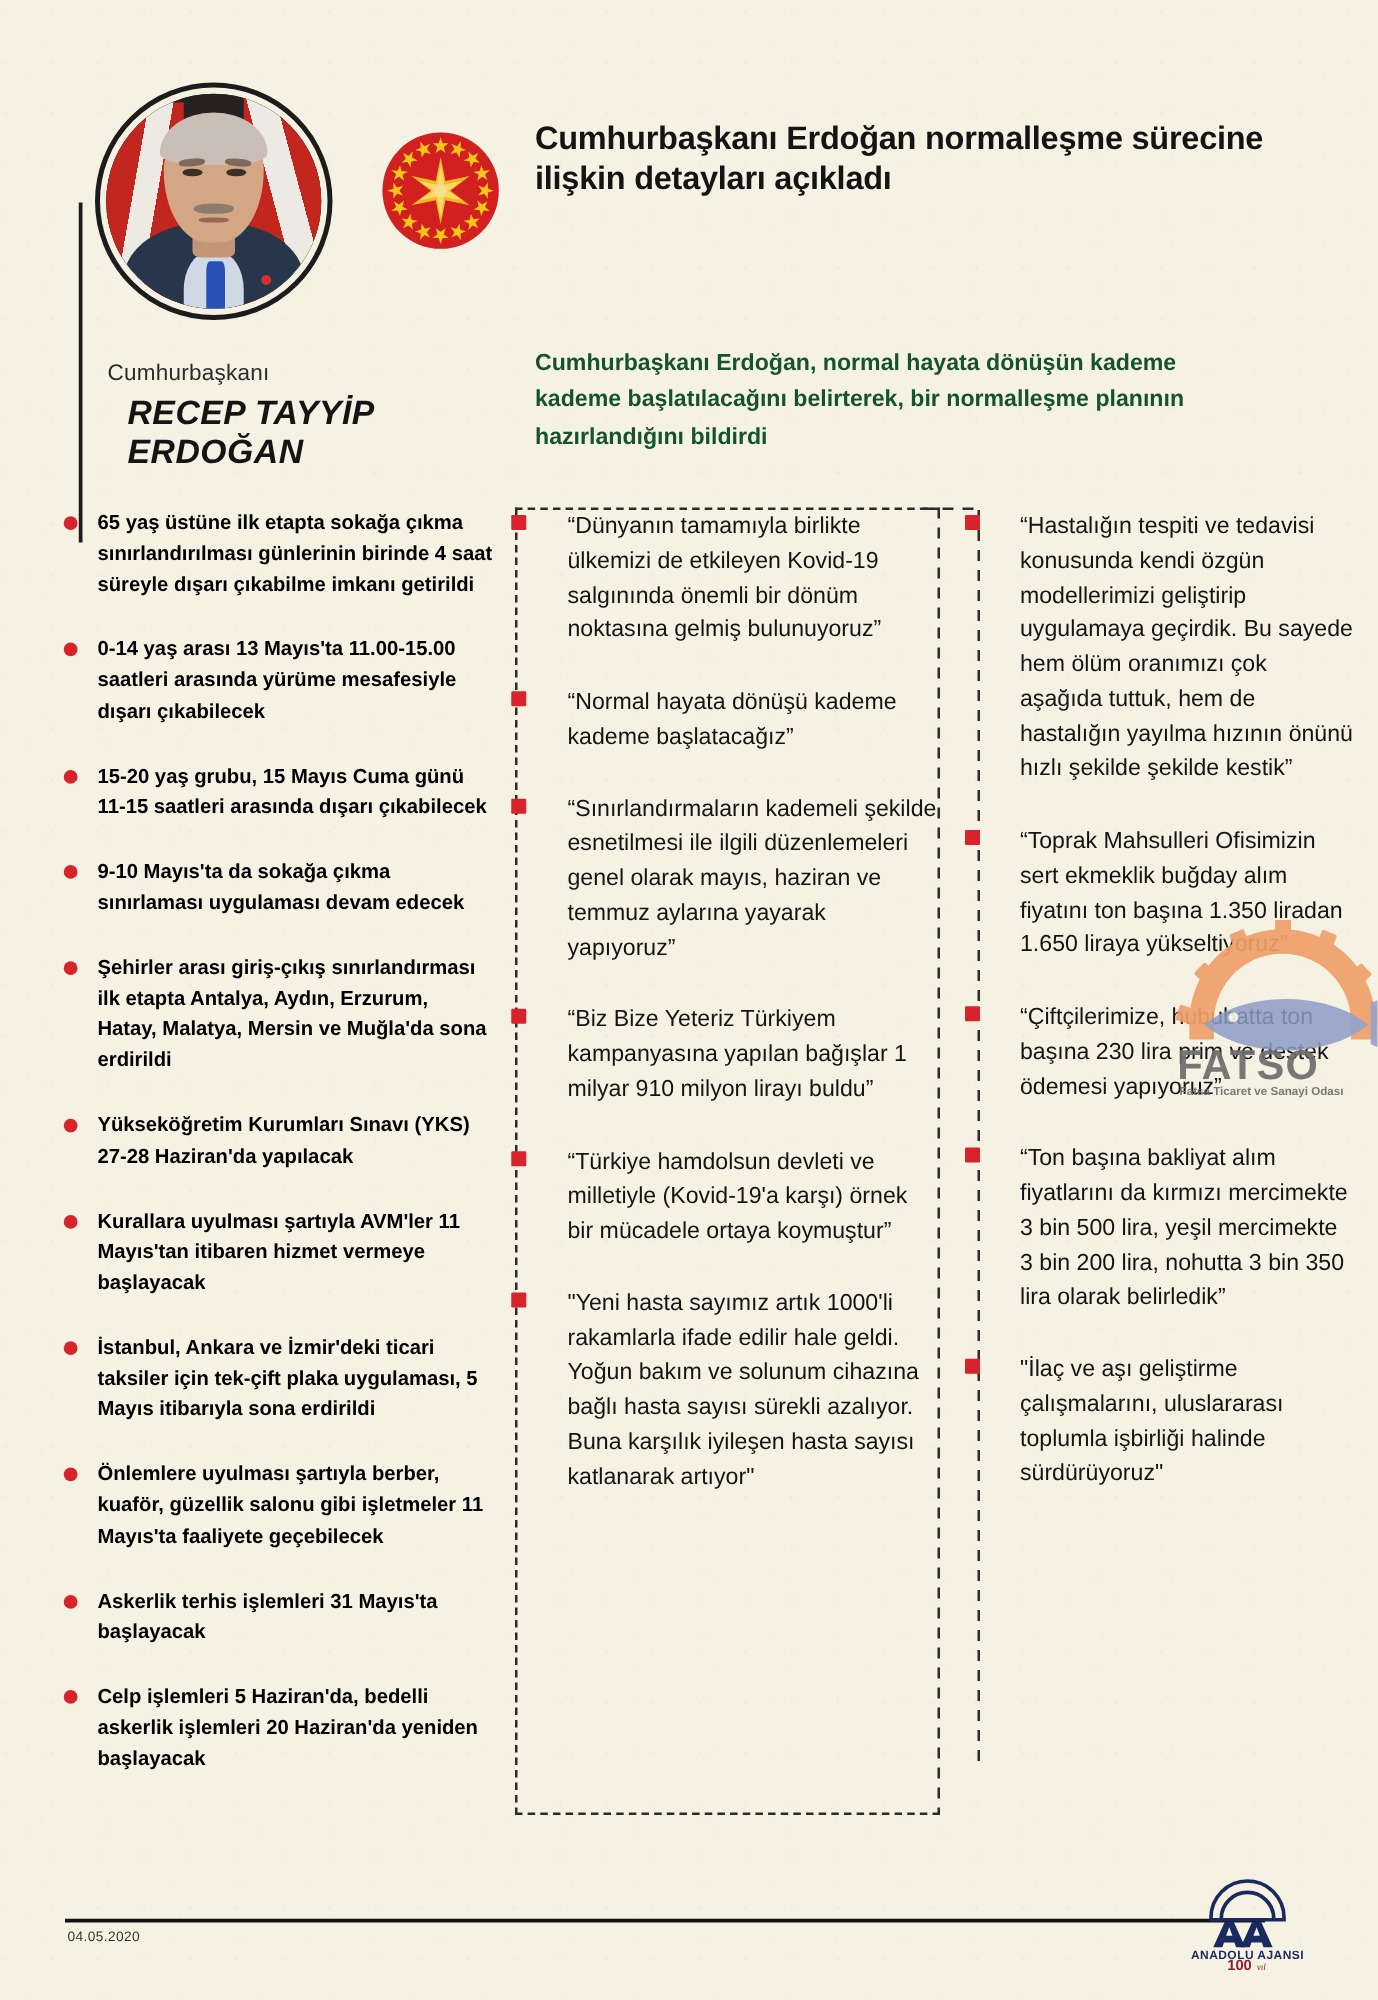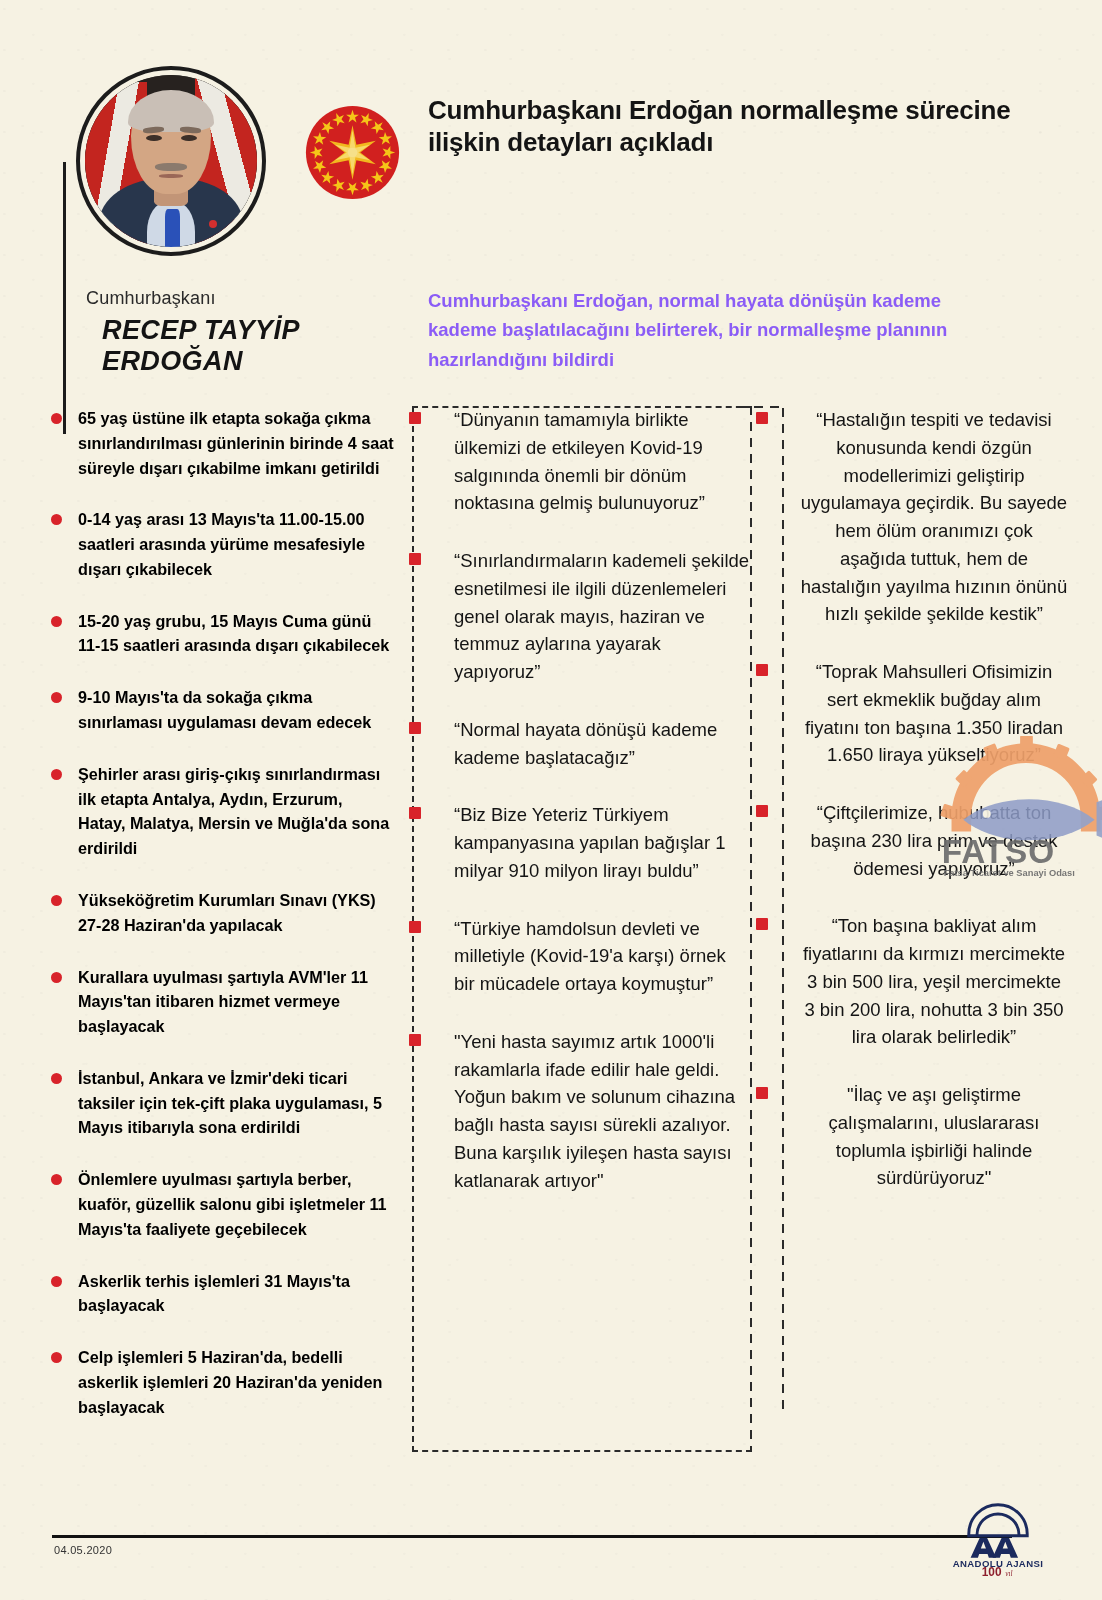--- a/index.html
+++ b/index.html
@@ -84,29 +84,29 @@
     position:absolute; left:40px; top:249px;
     font-size:27px; font-weight:bold; letter-spacing:.4px; color:#141414;font-style:italic;
   }
 
   .headline {
     position:absolute; left:428px; top:78px; width:600px;
     font-size:26px; line-height:1.22; font-weight:bold;
     letter-spacing:-.2px; color:#141414;
   }
   .standfirst {
-    position:absolute; left:428px; top:267px; width:580px;
-    font-size:18.5px; line-height:1.62; font-weight:bold; color:#8b5cf6;
+    position:absolute; left:428px; top:256px; width:580px;
+    font-size:18.5px; line-height:1.62; font-weight:bold; color:#14532d;
   }
 
   
   .col { position:absolute; top:406px; }
   .col-left  { left:48px;  width:346px; }
   .col-mid   { left:418px; width:332px; }
-  .col-right { left:768px; width:300px;text-align:center; }
+  .col-right { left:784px; width:300px; }
 
   
   .dash-box {
     position:absolute; left:412px; top:406px;
     width:340px; height:1046px;
     border:2px dashed #2b2b2b;
     border-right:none;
     pointer-events:none;
   }
   .dash-box-right {
@@ -258,22 +258,22 @@
       <li><span class="bullet-dot"></span><span>İstanbul, Ankara ve İzmir'deki ticari taksiler için tek-çift plaka uygulaması, 5 Mayıs itibarıyla sona erdirildi</span></li>
       <li><span class="bullet-dot"></span><span>Önlemlere uyulması şartıyla berber, kuaför, güzellik salonu gibi işletmeler 11 Mayıs'ta faaliyete geçebilecek</span></li>
       <li><span class="bullet-dot"></span><span>Askerlik terhis işlemleri 31 Mayıs'ta başlayacak</span></li>
       <li><span class="bullet-dot"></span><span>Celp işlemleri 5 Haziran'da, bedelli askerlik işlemleri 20 Haziran'da yeniden başlayacak</span></li>
     </ul>
 </div>
 
 <div class="col col-mid">
   <ul class="bullets" id="list-mid">
       <li><span class="bullet-sq"></span><span>“Dünyanın tamamıyla birlikte ülkemizi de etkileyen Kovid-19 salgınında önemli bir dönüm noktasına gelmiş bulunuyoruz”</span></li>
+      <li><span class="bullet-sq"></span><span>“Normal hayata dönüşü kademe kademe başlatacağız”</span></li>
       <li><span class="bullet-sq"></span><span>“Sınırlandırmaların kademeli şekilde esnetilmesi ile ilgili düzenlemeleri genel olarak mayıs, haziran ve temmuz aylarına yayarak yapıyoruz”</span></li>
-      <li><span class="bullet-sq"></span><span>“Normal hayata dönüşü kademe kademe başlatacağız”</span></li>
       <li><span class="bullet-sq"></span><span>“Biz Bize Yeteriz Türkiyem kampanyasına yapılan bağışlar 1 milyar 910 milyon lirayı buldu”</span></li>
       <li><span class="bullet-sq"></span><span>“Türkiye hamdolsun devleti ve milletiyle (Kovid-19'a karşı) örnek bir mücadele ortaya koymuştur”</span></li>
       <li><span class="bullet-sq"></span><span>"Yeni hasta sayımız artık 1000'li rakamlarla ifade edilir hale geldi. Yoğun bakım ve solunum cihazına bağlı hasta sayısı sürekli azalıyor. Buna karşılık iyileşen hasta sayısı katlanarak artıyor"</span></li>
     </ul>
 </div>
 
 <div class="col col-right">
   <ul class="bullets" id="list-right">
       <li><span class="bullet-sq"></span><span>“Hastalığın tespiti ve tedavisi konusunda kendi özgün modellerimizi geliştirip uygulamaya geçirdik. Bu sayede hem ölüm oranımızı çok aşağıda tuttuk, hem de hastalığın yayılma hızının önünü hızlı şekilde şekilde kestik”</span></li>
       <li><span class="bullet-sq"></span><span>“Toprak Mahsulleri Ofisimizin sert ekmeklik buğday alım fiyatını ton başına 1.350 liradan 1.650 liraya yükseltiyoruz”</span></li>

